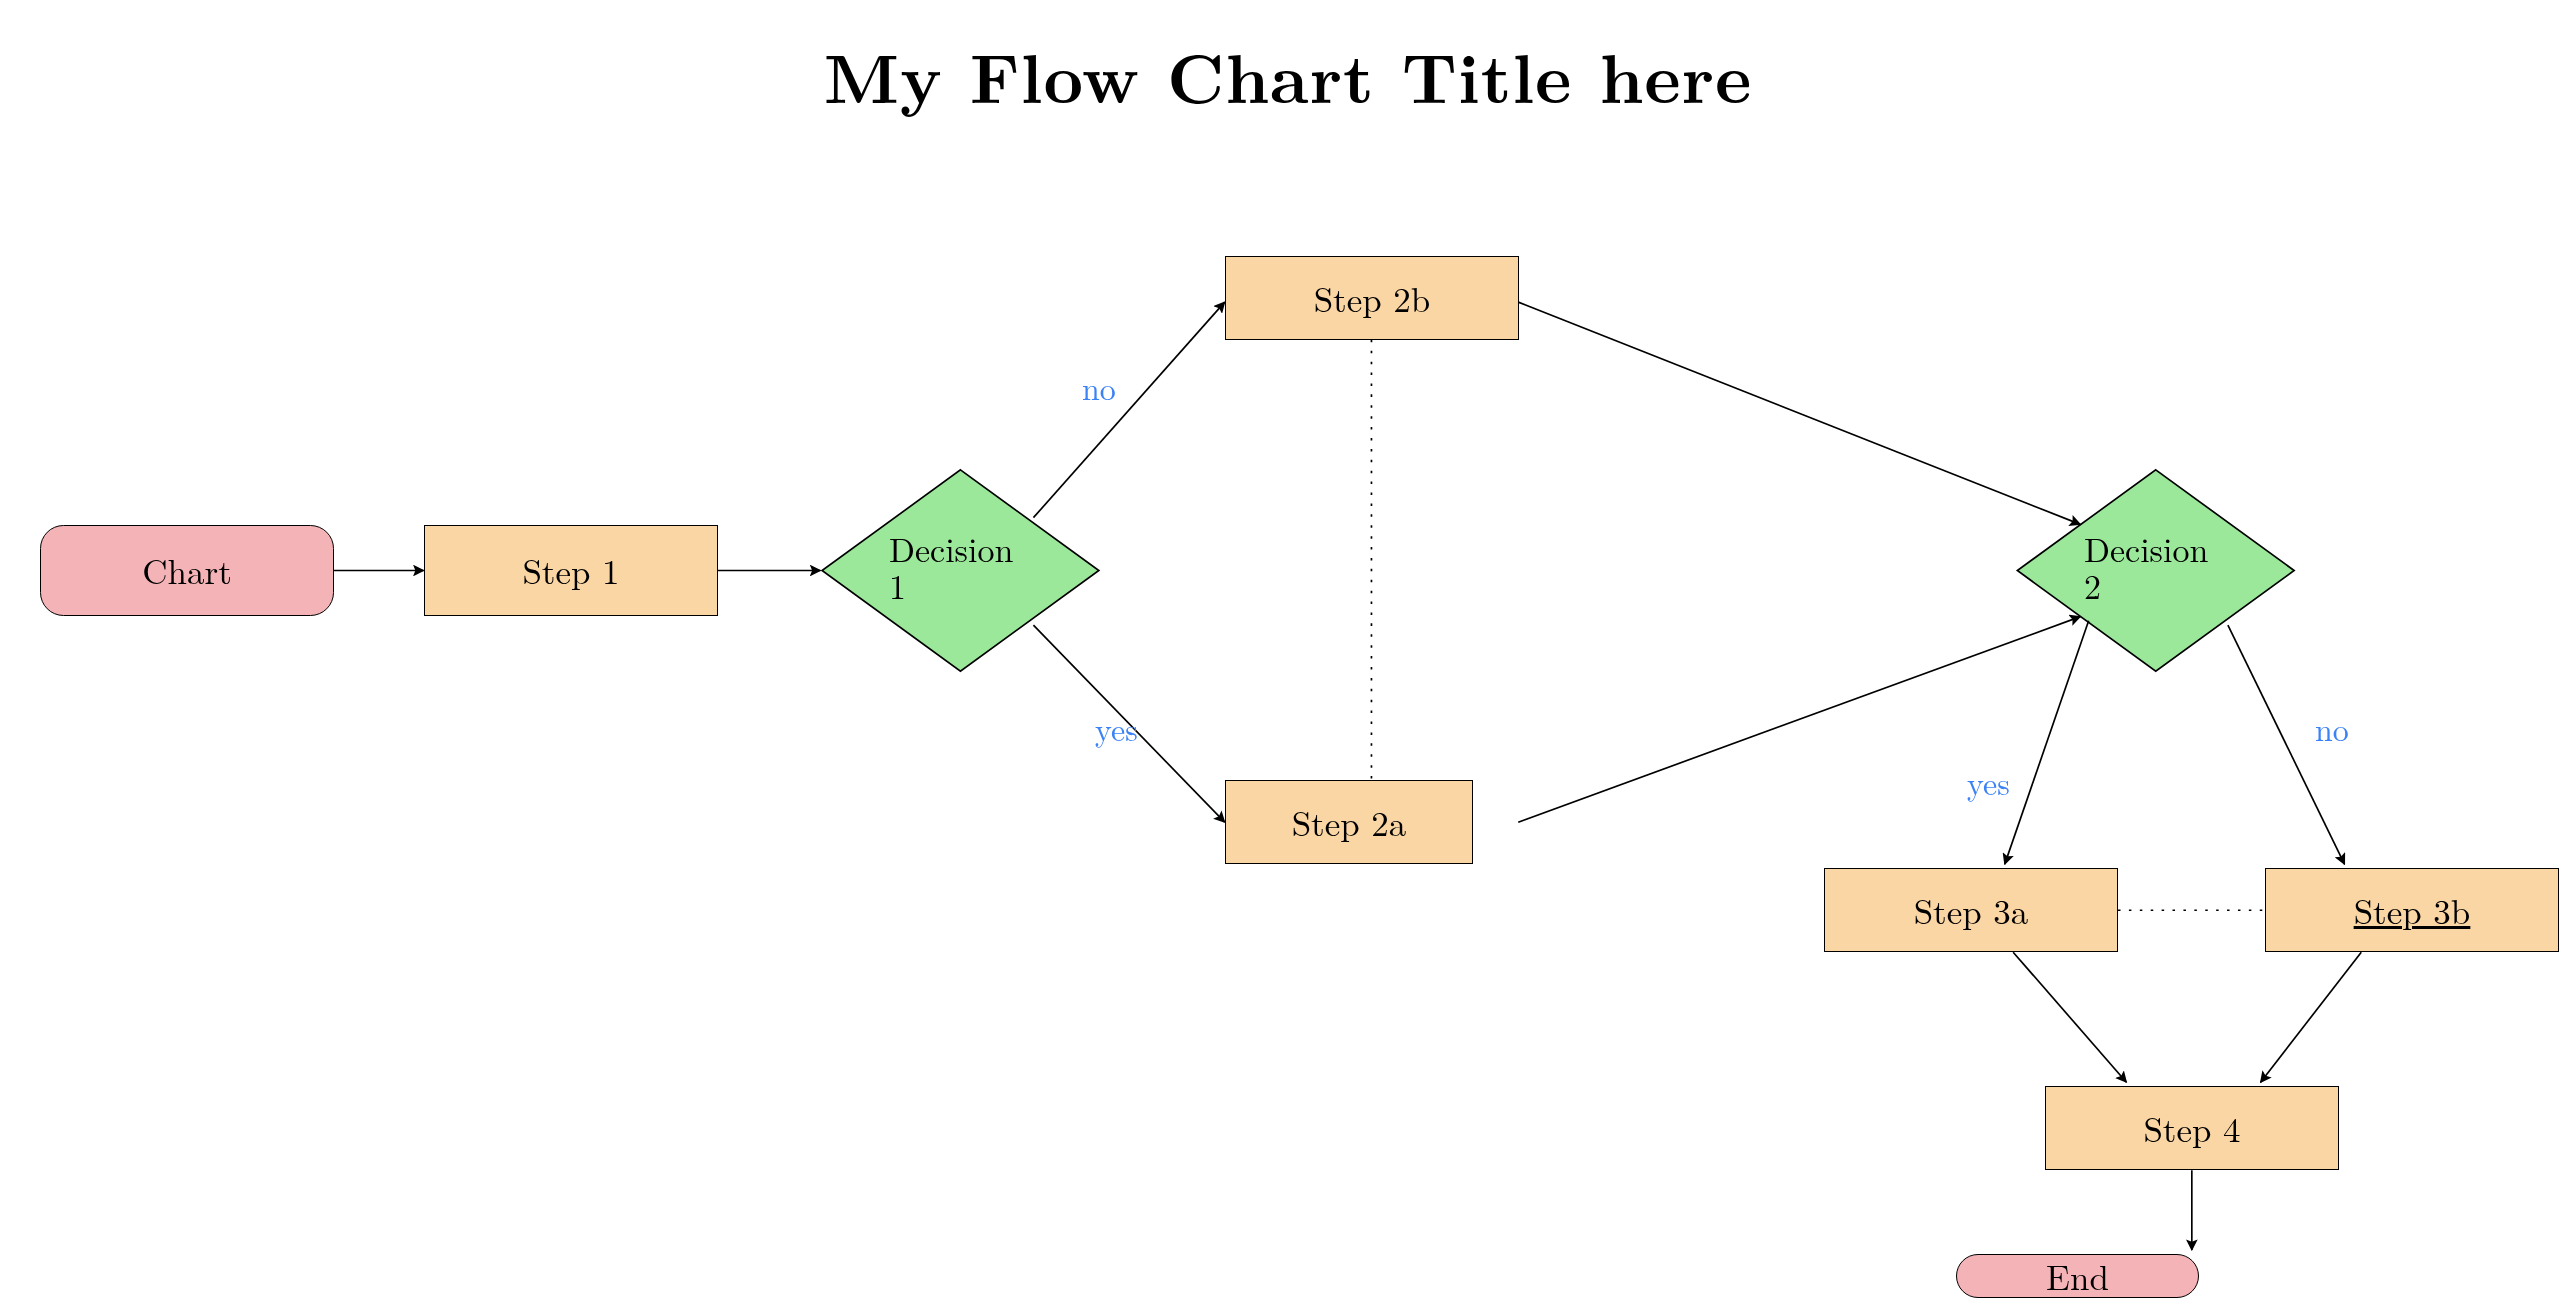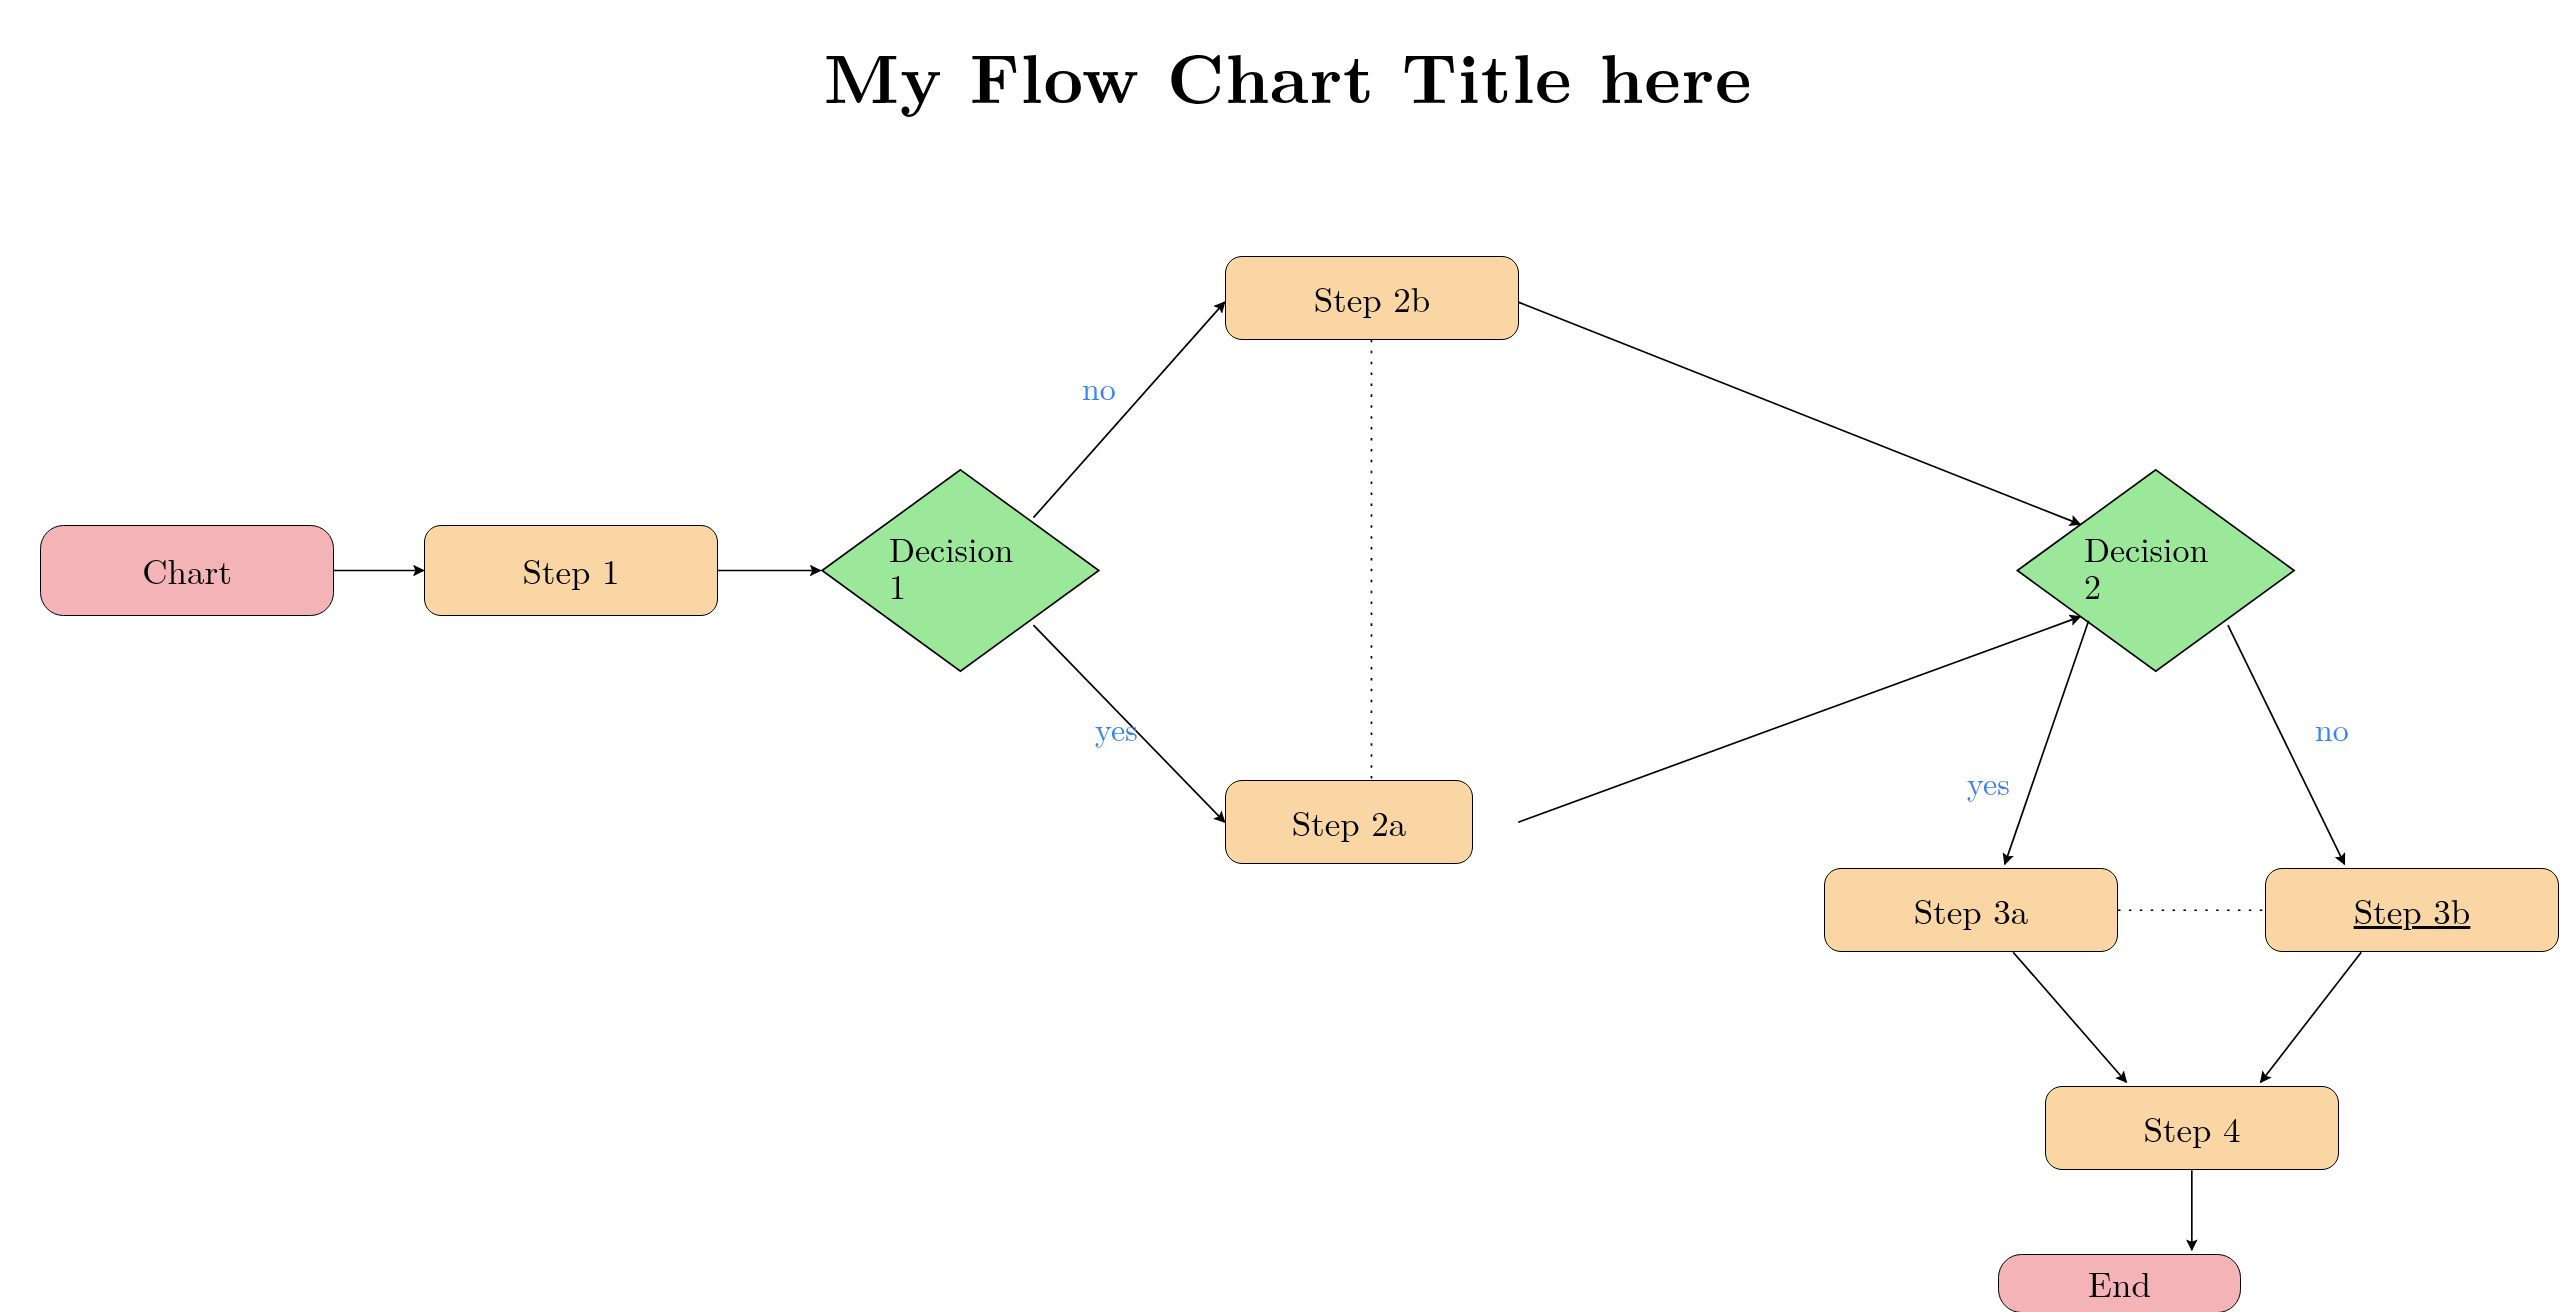--- a/index.html
+++ b/index.html
@@ -29,21 +29,20 @@
   .node{
     position:absolute;
     display:flex;
     align-items:center;
     justify-content:center;
     font-size:35px;
     color:#000;
     box-sizing:border-box;
     line-height:1.15;
     text-align:center;
-    border-radius:17px;
   }
   .terminal{
     background:#f4b4b7;
     border:1.7px solid #000;
     border-radius:23.5px;
   }
   .process{
     background:#fad6a5;
     border:1.7px solid #000;
   }
@@ -129,21 +128,21 @@
 </div>
 
 <div class="node process" style="left:2265px; top:868px; width:294px; height:84px;text-decoration:underline;">
   <span>Step 3b</span>
 </div>
 
 <div class="node process" style="left:2045px; top:1086px; width:294px; height:84px;">
   <span>Step 4</span>
 </div>
 
-<div class="node terminal" style="left:1998px; top:1254px; width:243px; height:59px;">
+<div class="node terminal" style="left:1956px; top:1254px; width:243px; height:44px;">
   <span>End</span>
 </div>
 
 <div class="diamond-label" style="left:889px; top:530px; width:143px;">
   <div>Decision</div>
   <div>1</div>
 </div>
 <div class="diamond-label" style="left:2084px; top:530px; width:143px;">
   <div>Decision</div>
   <div>2</div>

